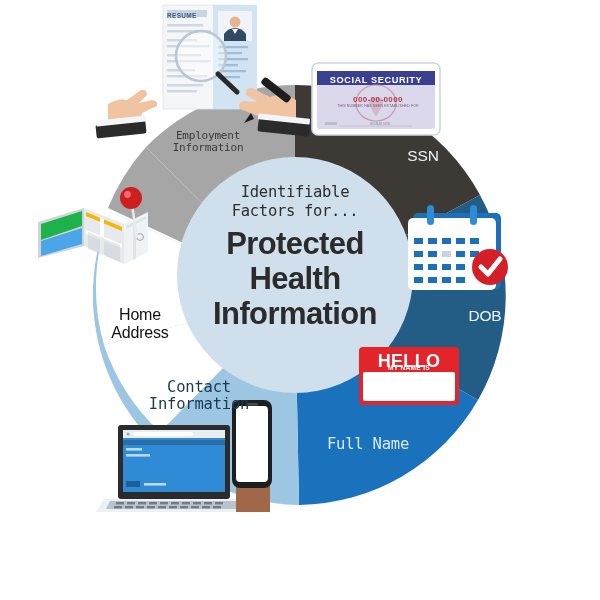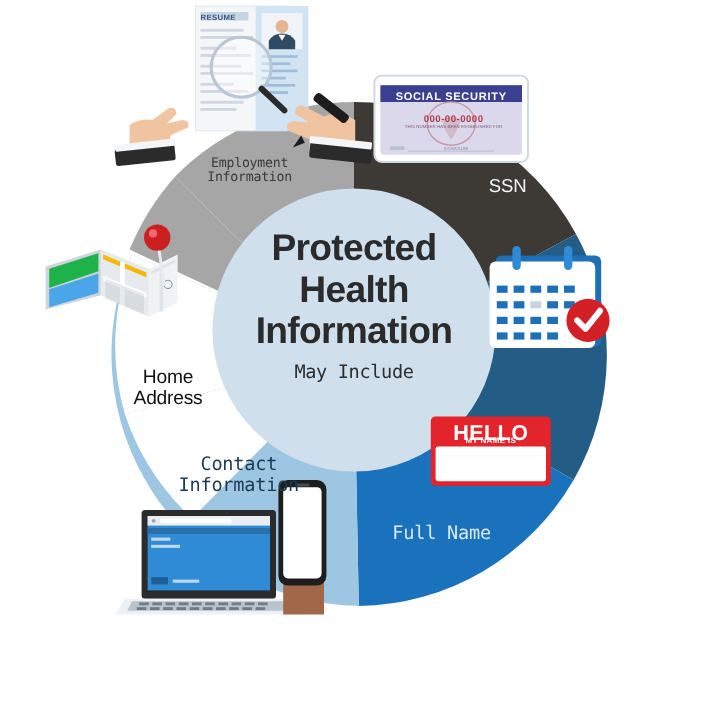--- a/index.html
+++ b/index.html
@@ -317,26 +317,28 @@
 
       <line x1="137" y1="238" x2="132" y2="205" stroke="#e8ecef" stroke-width="2.4"></line>
       <circle cx="131" cy="198" r="11" fill="#cc1f1f"></circle>
       <circle cx="127.5" cy="194.5" r="3.4" fill="#ef6b6b"></circle>
     </g>
   </svg>
 
   <div class="label" id="lbl-employment">Employment
 Information</div>
   <div class="label" id="lbl-ssn">SSN</div>
+  <div class="label" id="lbl-dob">DOB</div>
   <div class="label" id="lbl-fullname">Full Name</div>
   <div class="label" id="lbl-contact">Contact
 Information</div>
   <div class="label" id="lbl-home">Home
 Address</div>
 
   <div id="center-block">
+    <div id="center-pre">Identifiable
+Factors for...</div>
     <div id="center-title">Protected
 Health
 Information</div>
-    <div id="center-post">May Include</div>
   </div>
 
 </div>
 
 </body></html>

